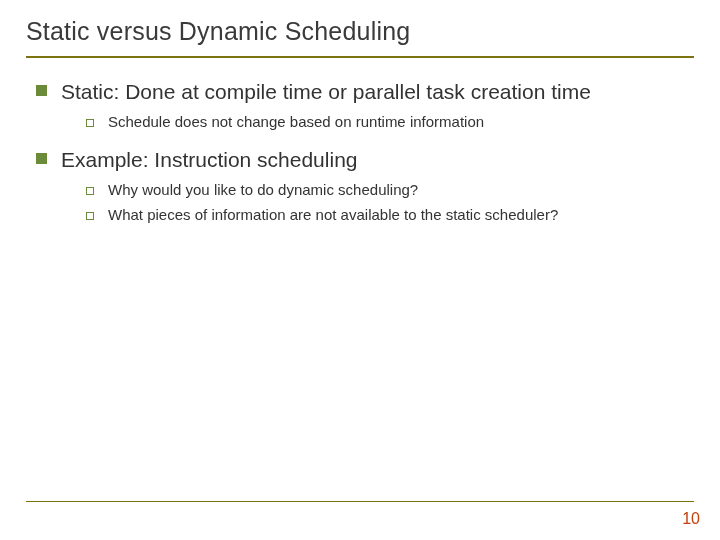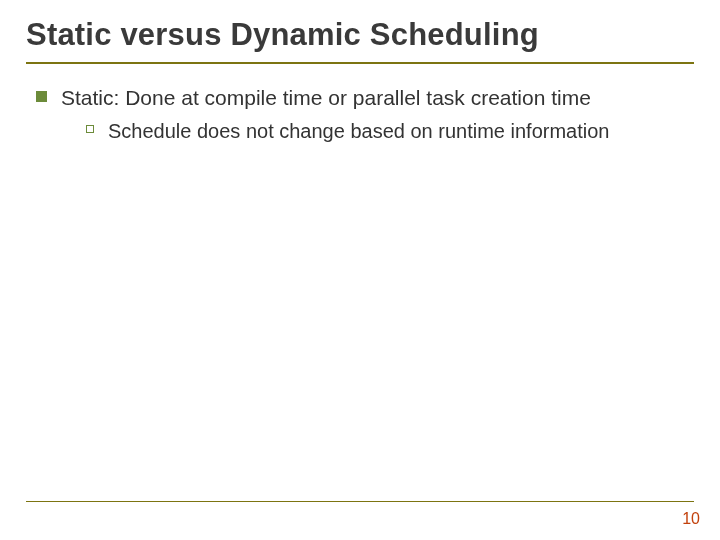--- a/index.html
+++ b/index.html
@@ -4,24 +4,24 @@
 <style>
   * { margin: 0; padding: 0; box-sizing: border-box; }
   html, body { width: 720px; height: 540px; }
   body {
     font-family: Arial, Helvetica, sans-serif;
     background: #ffffff;
     position: relative;
     padding: 18px 26px 0 26px;
   }
   .title {
-    font-size: 31px;
+    font-size: 25px;
     color: #3a3a3a;
     letter-spacing: 0.2px;
-    font-weight: 700;
+    font-weight: 400;
     line-height: 1.1;
     padding-bottom: 6px;
   }
   .title-rule {
     border: none;
     border-top: 2.5px solid #7c7411;
     margin-top: 4px;
     margin-bottom: 20px;
   }
   .content {
@@ -58,21 +58,21 @@
     margin-bottom: 4px;
   }
   .l2-bullet {
     flex: 0 0 auto;
     width: 8px; height: 8px;
     border: 1.5px solid #6c8b3a;
     margin-top: 7px;
     margin-right: 14px;
   }
   .l2-text {
-    font-size: 20px;
+    font-size: 15px;
     color: #333;
     line-height: 1.35;
   }
   .footer-rule {
     position: absolute;
     left: 26px; right: 26px;
     bottom: 38px;
     border: none;
     border-top: 1.5px solid #7c7411;
   }
@@ -97,17 +97,31 @@
     <div class="l1-text">Static: Done at compile time or parallel task creation time</div>
   </div>
   <div class="l2-group">
     <div class="l2">
       <div class="l2-bullet"></div>
       <div class="l2-text">Schedule does not change based on runtime information</div>
     </div>
   </div>
 
 
+  <div class="l1">
+    <div class="l1-bullet"></div>
+    <div class="l1-text">Example: Instruction scheduling</div>
+  </div>
+  <div class="l2-group">
+    <div class="l2">
+      <div class="l2-bullet"></div>
+      <div class="l2-text">Why would you like to do dynamic scheduling?</div>
+    </div>
+    <div class="l2">
+      <div class="l2-bullet"></div>
+      <div class="l2-text">What pieces of information are not available to the static scheduler?</div>
+    </div>
+  </div>
 
 </div>
 
 <hr class="footer-rule">
 <div class="page-number">10</div>
 
 </body></html>

